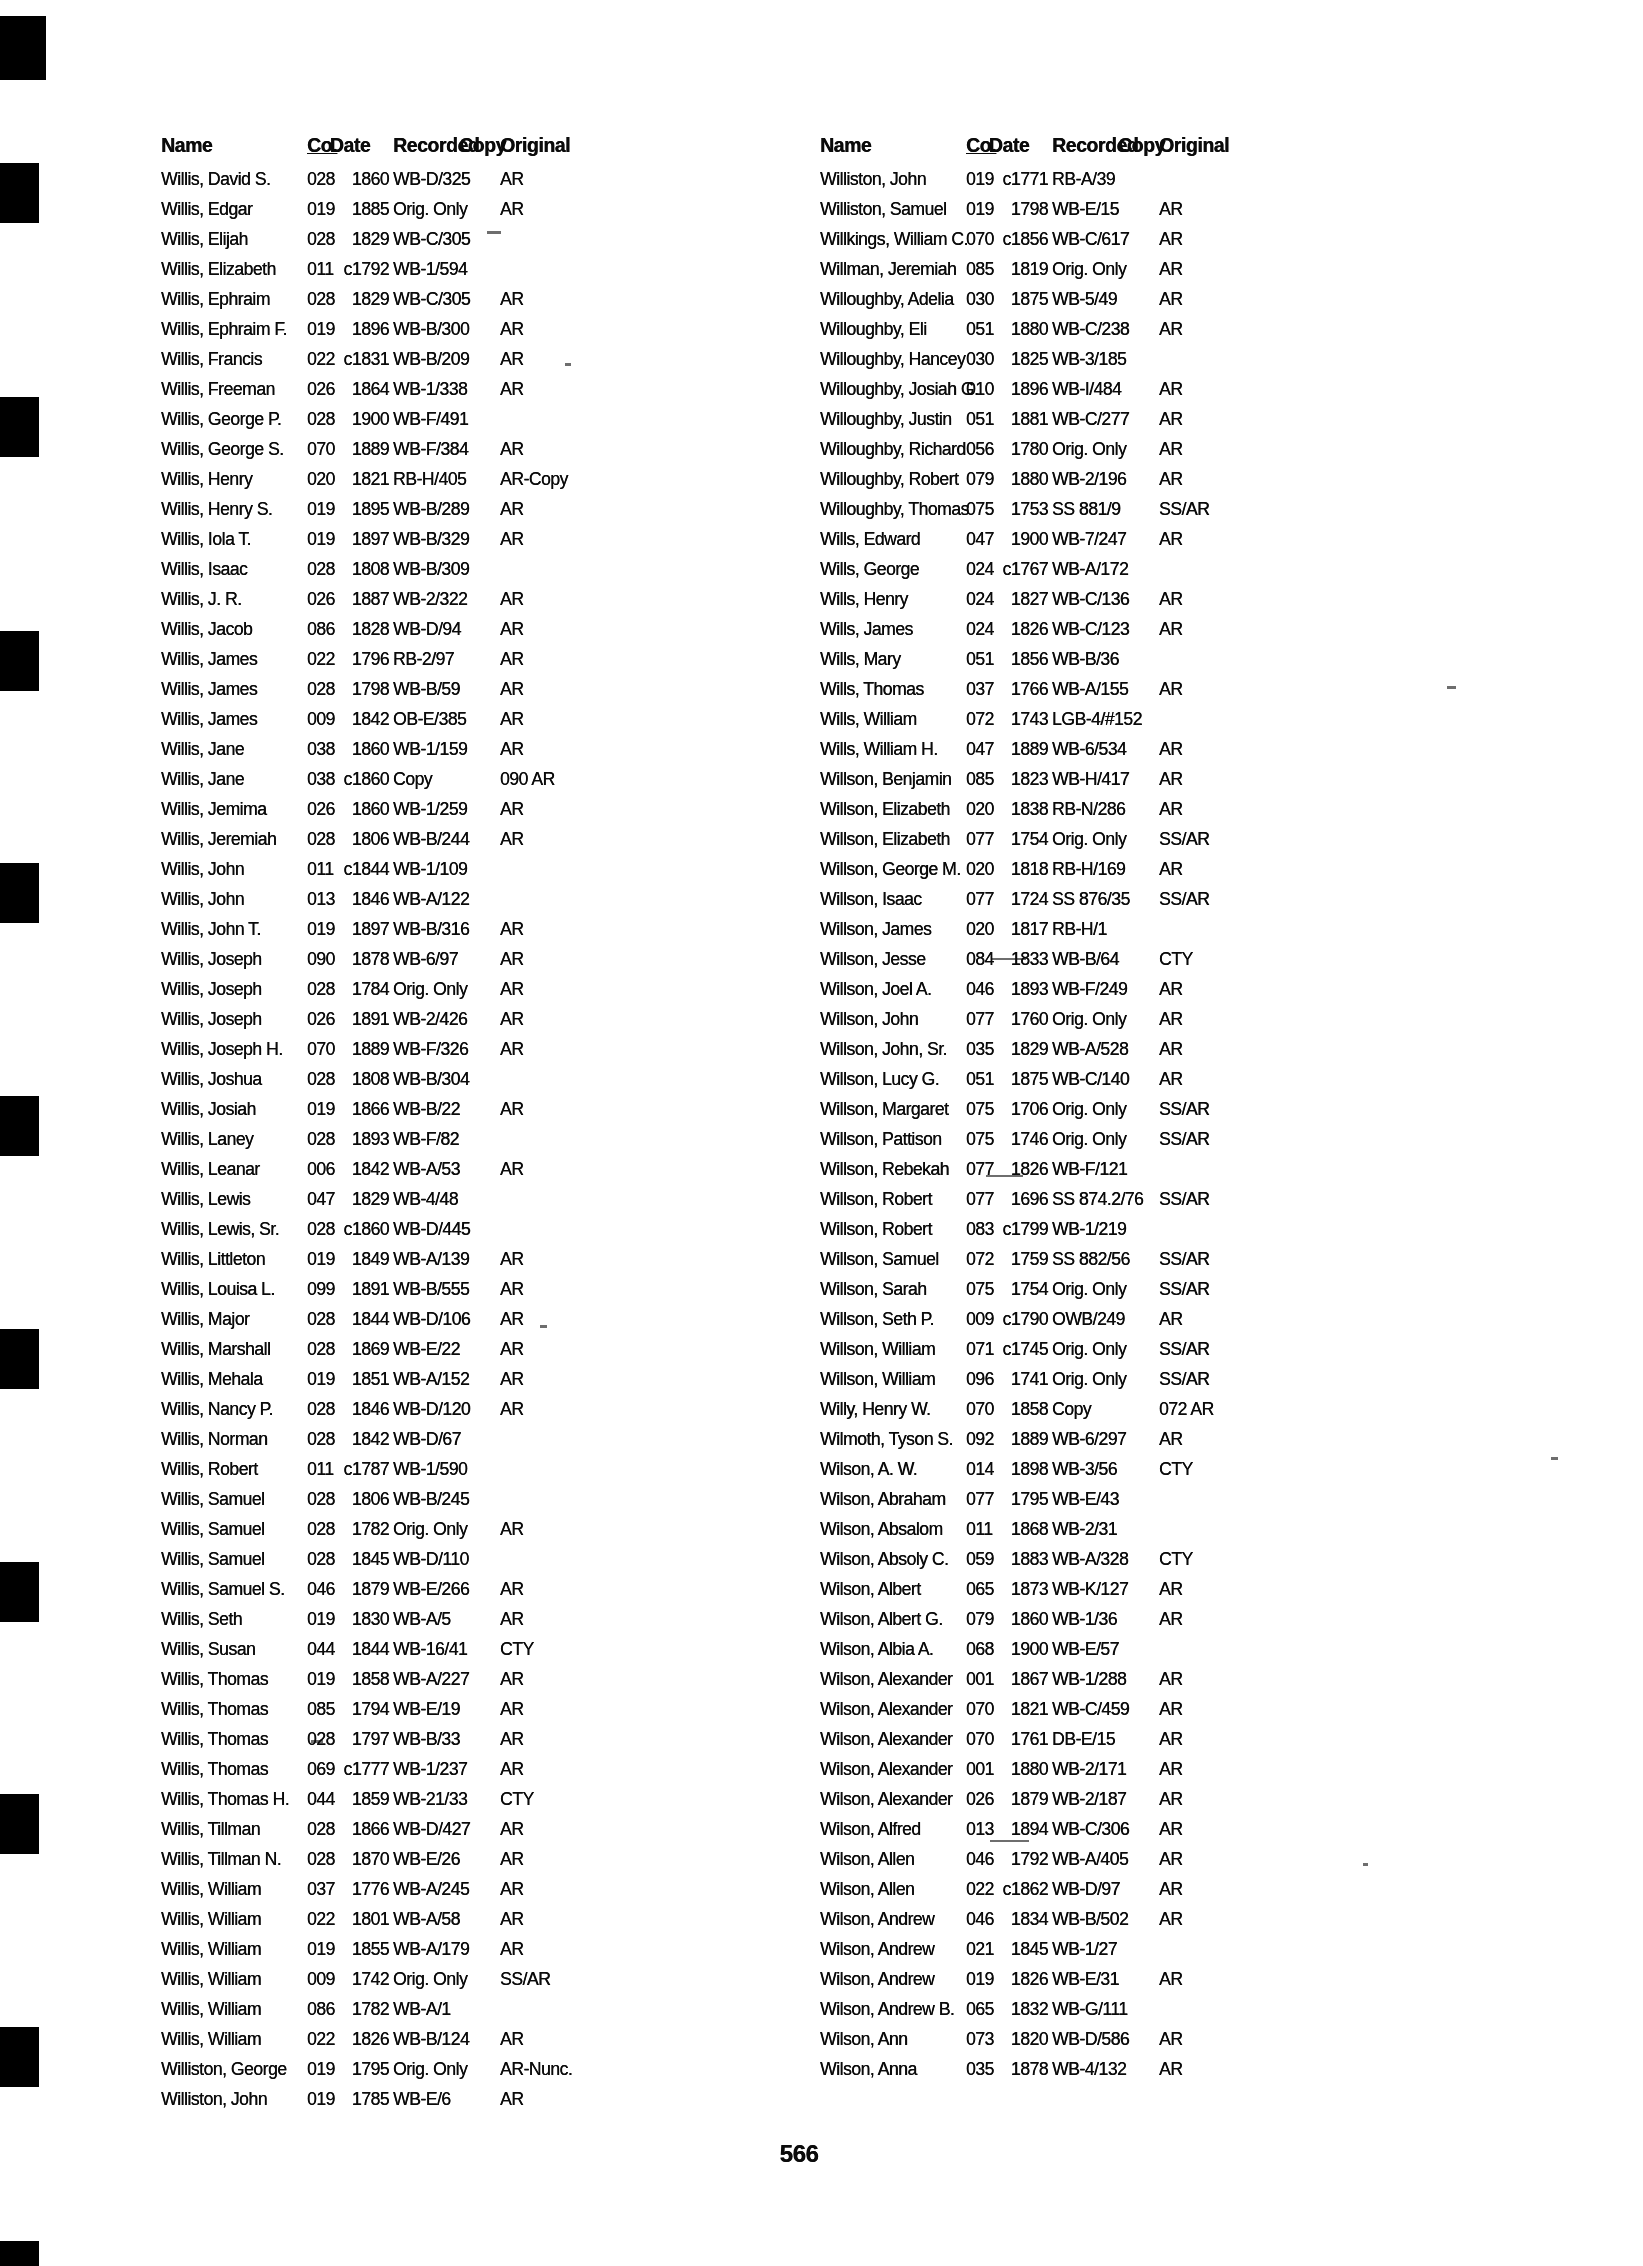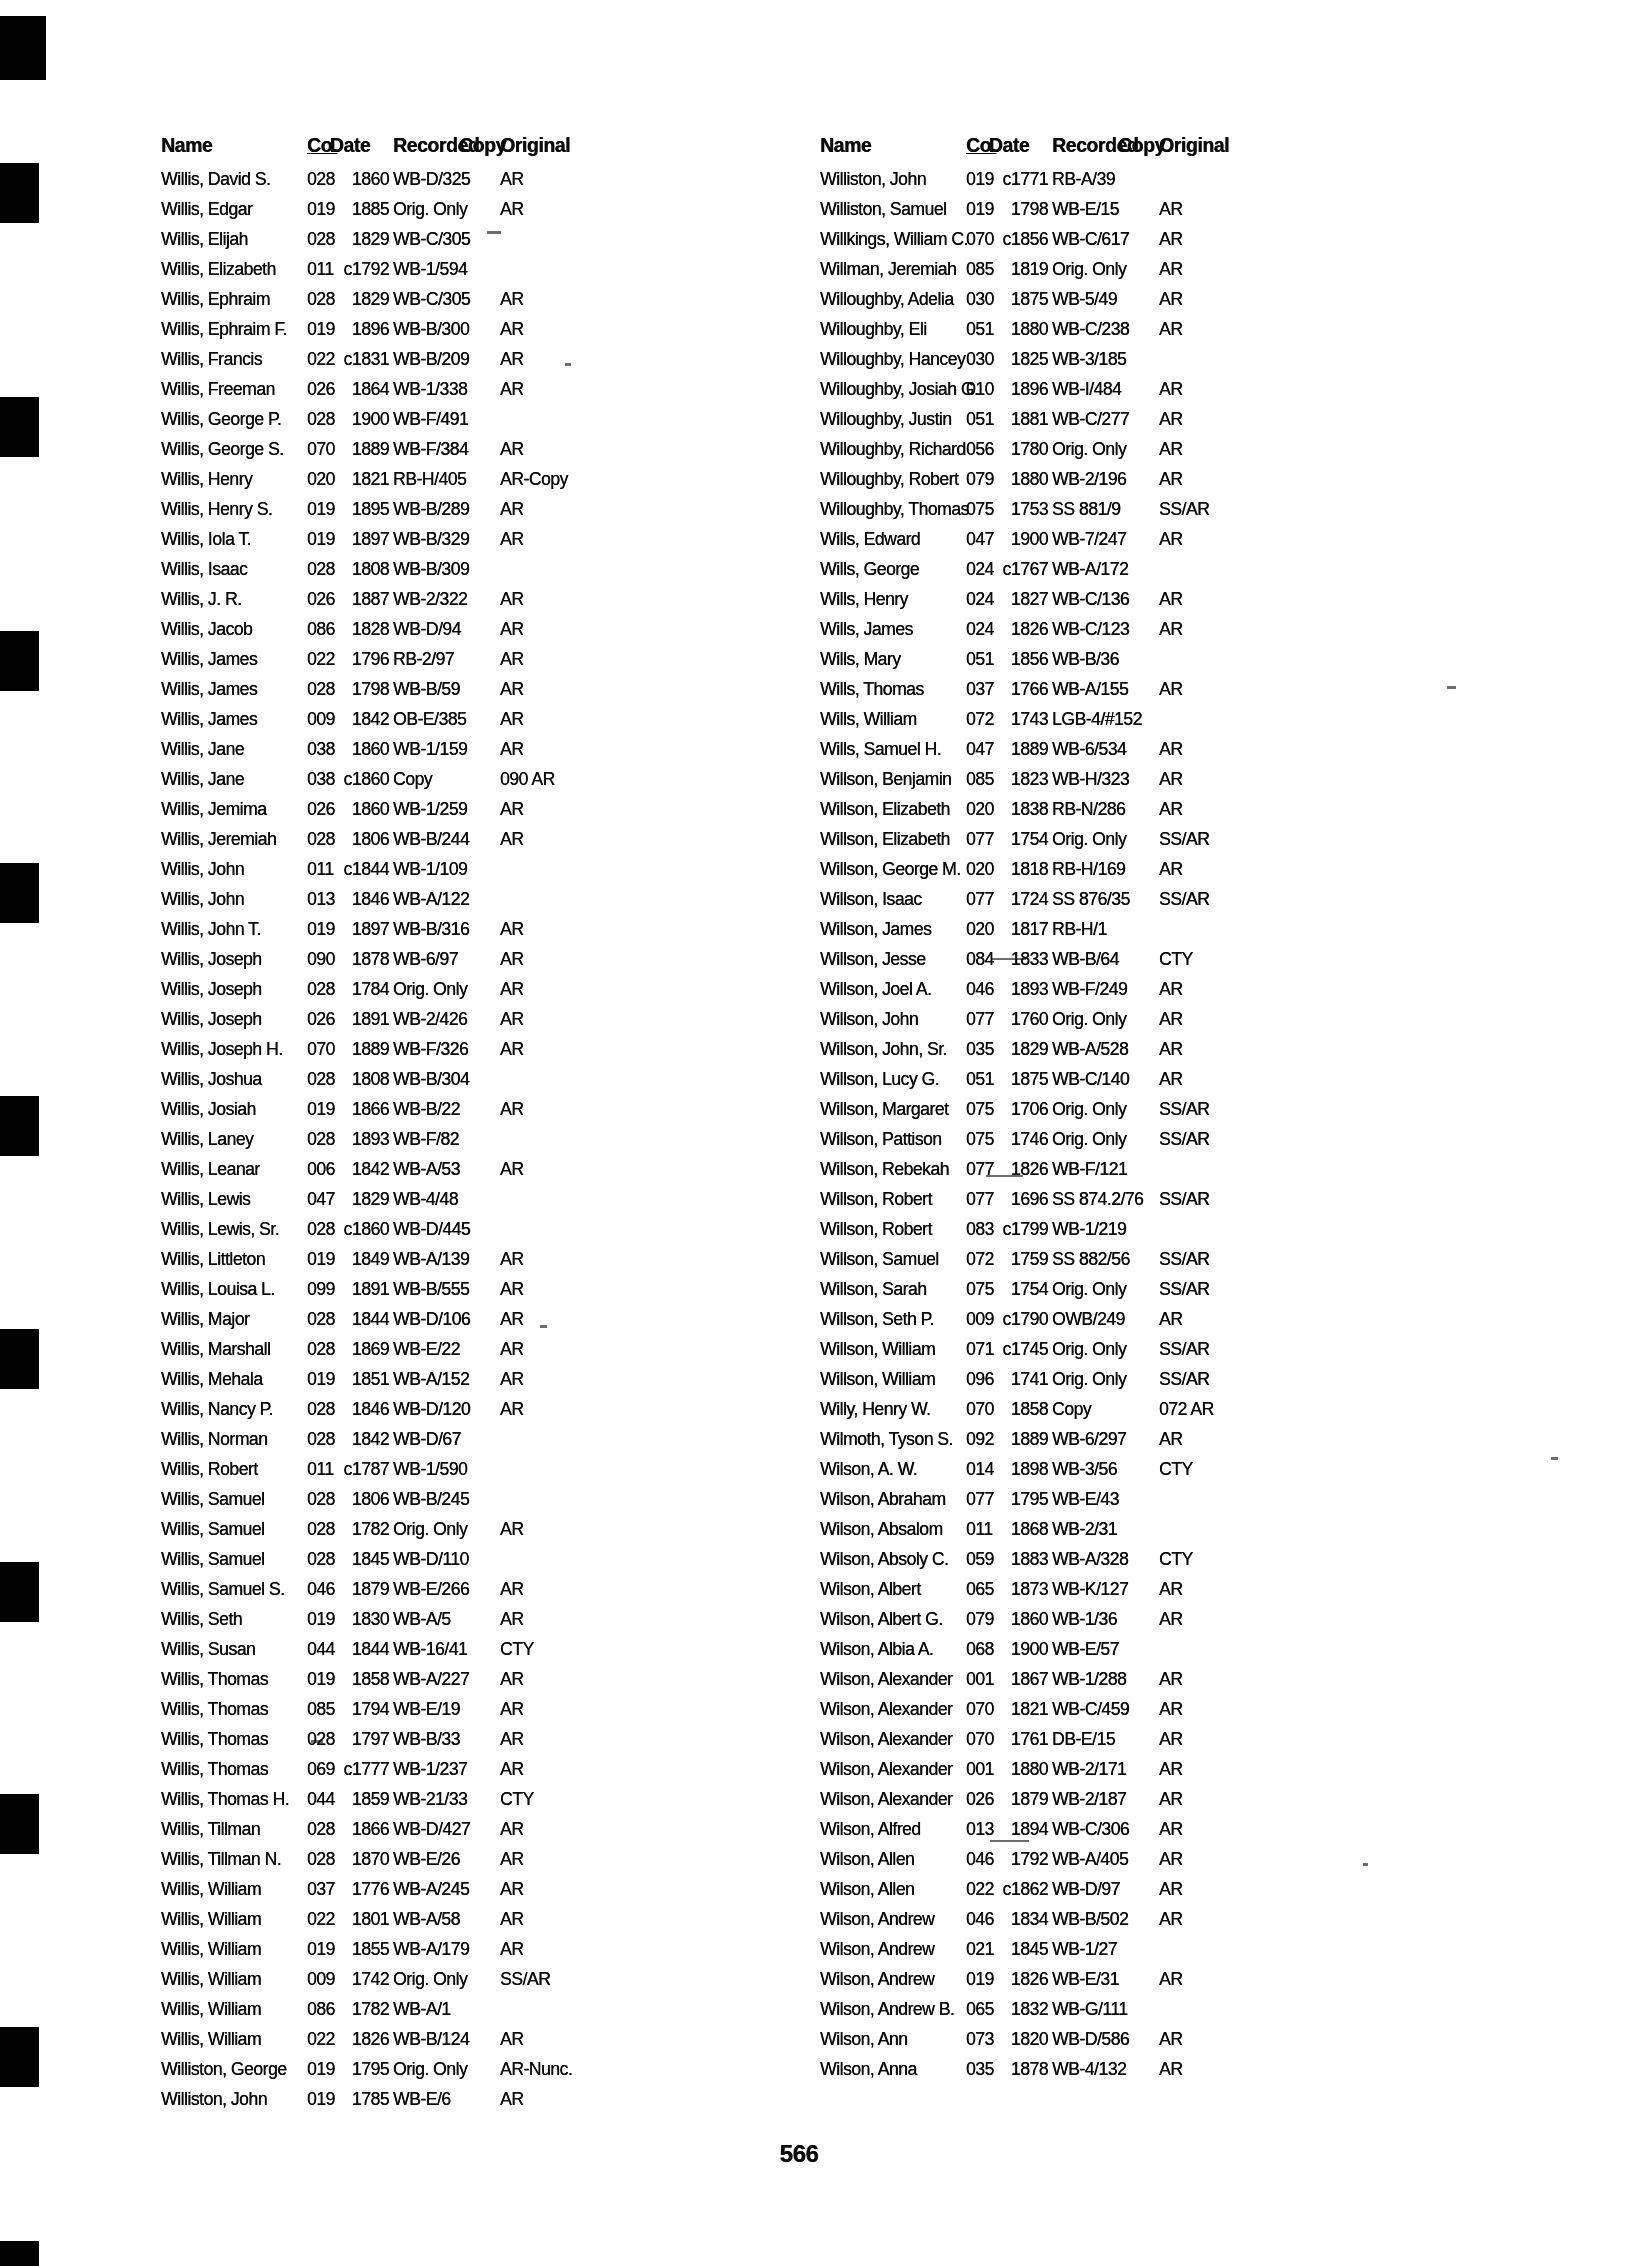--- a/index.html
+++ b/index.html
@@ -678,31 +678,31 @@
           <span class="cell c-orig">AR</span>
         </div>
         <div class="row">
           <span class="cell c-name">Wills, William</span>
           <span class="cell c-co">072</span>
           <span class="cell c-date">1743</span>
           <span class="cell c-rec">LGB-4/#152</span>
           <span class="cell c-orig"></span>
         </div>
         <div class="row">
-          <span class="cell c-name">Wills, Samuel H.</span>
+          <span class="cell c-name">Wills, William H.</span>
           <span class="cell c-co">047</span>
           <span class="cell c-date">1889</span>
           <span class="cell c-rec">WB-6/534</span>
           <span class="cell c-orig">AR</span>
         </div>
         <div class="row">
           <span class="cell c-name">Willson, Benjamin</span>
           <span class="cell c-co">085</span>
           <span class="cell c-date">1823</span>
-          <span class="cell c-rec">WB-H/323</span>
+          <span class="cell c-rec">WB-H/417</span>
           <span class="cell c-orig">AR</span>
         </div>
         <div class="row">
           <span class="cell c-name">Willson, Elizabeth</span>
           <span class="cell c-co">020</span>
           <span class="cell c-date">1838</span>
           <span class="cell c-rec">RB-N/286</span>
           <span class="cell c-orig">AR</span>
         </div>
         <div class="row">

